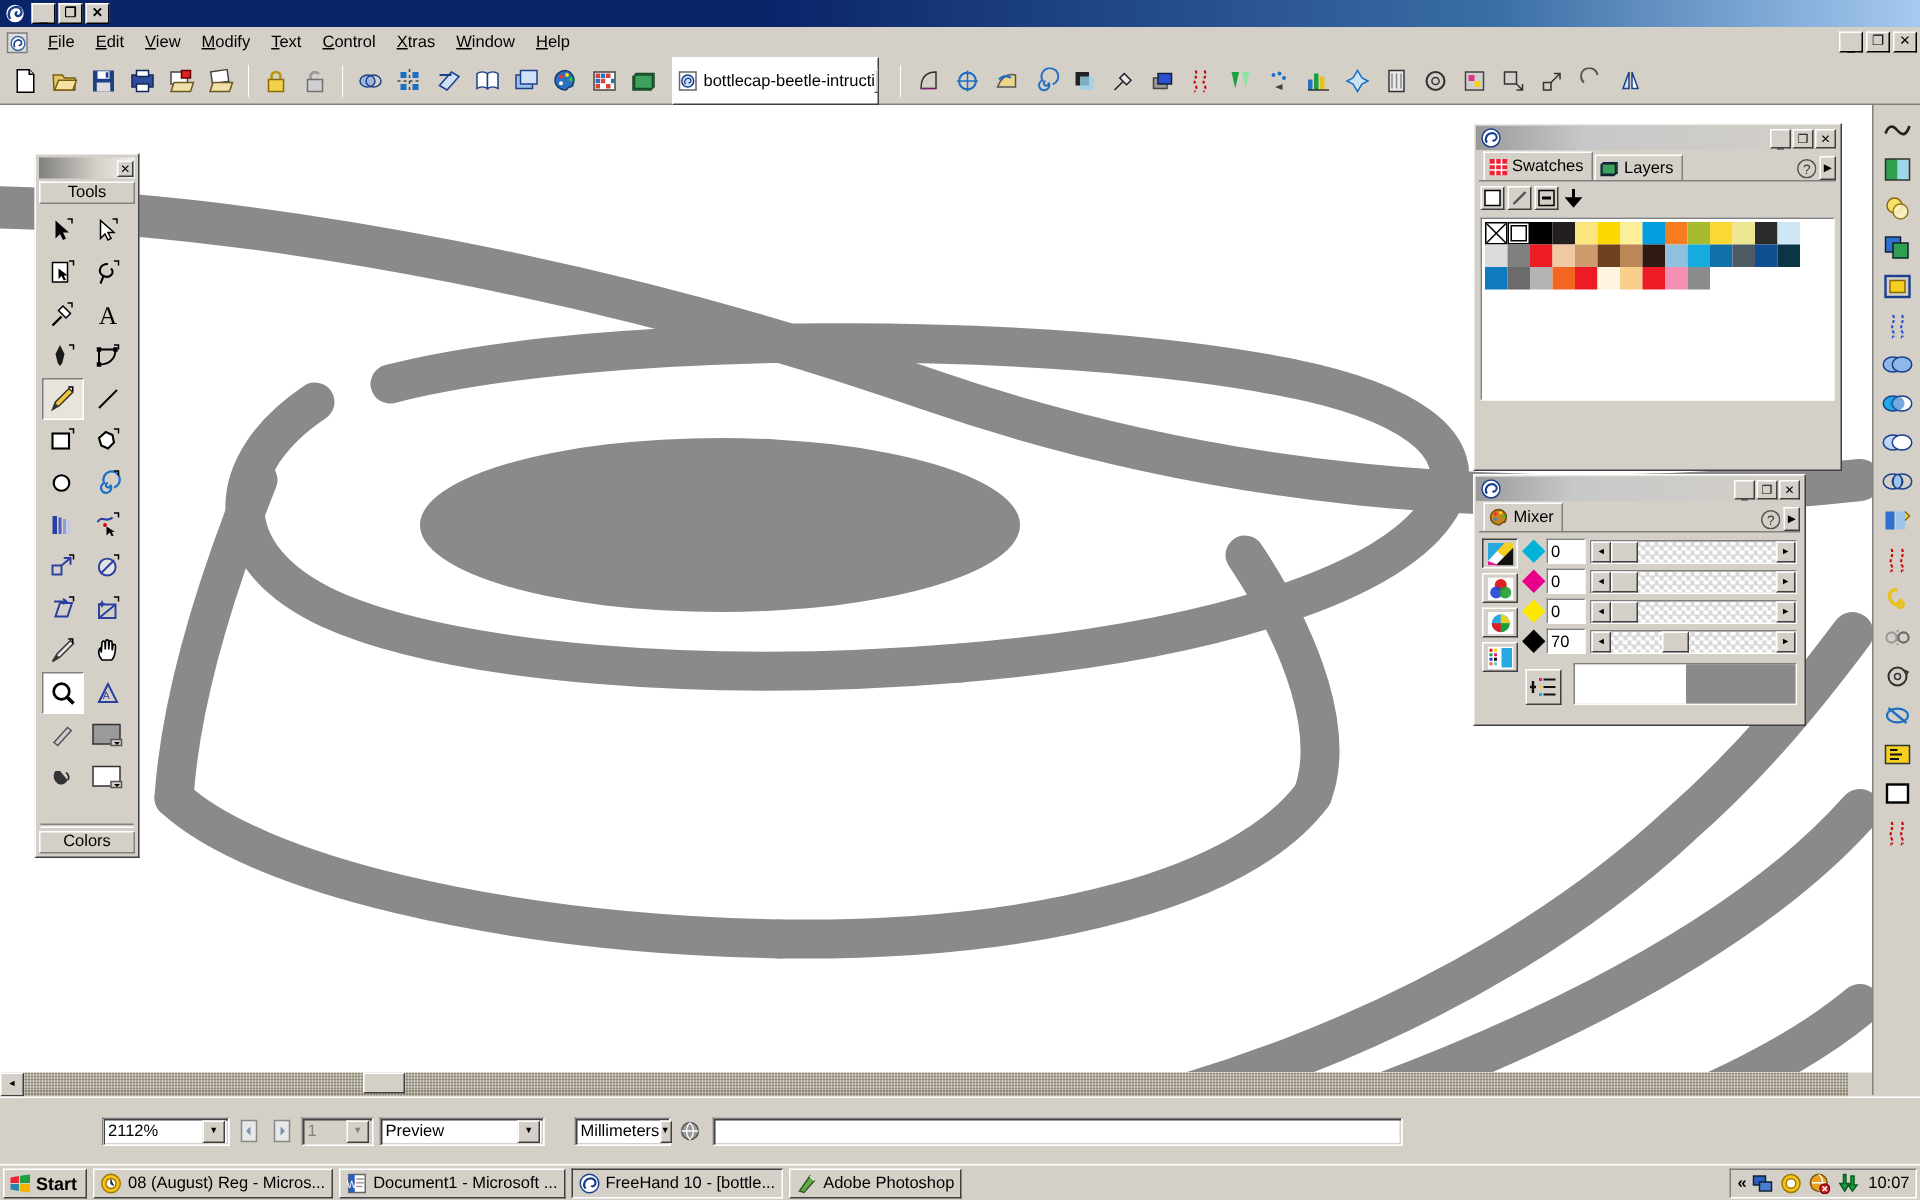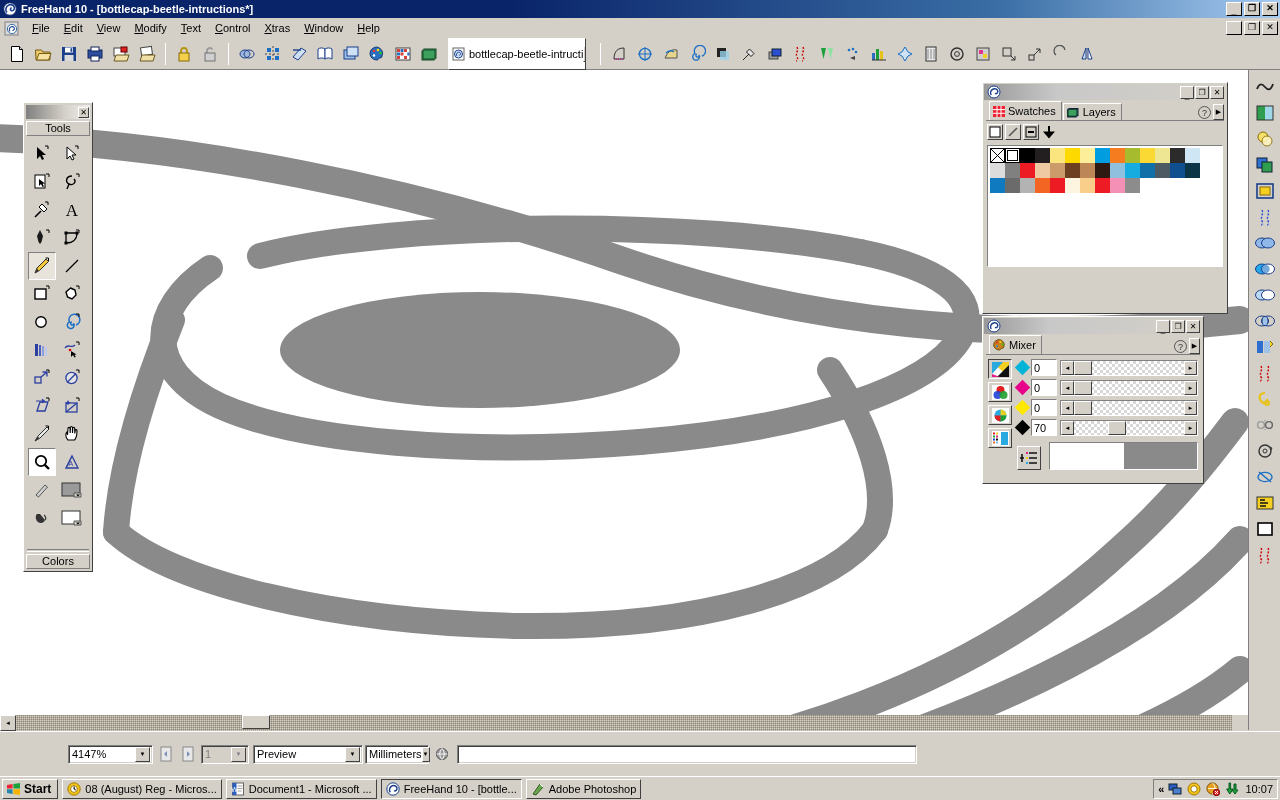--- a/index.html
+++ b/index.html
@@ -187,21 +187,20 @@
 </head>
 <body>
 
 <div id="app-title">
   <span class="tb-icon">
     <svg width="14" height="14" viewBox="0 0 14 14">
       <circle cx="7" cy="7" r="6.3" fill="#ffffff" stroke="#0a246a" stroke-width="1"></circle>
       <path d="M4 10.5 C2 8.5 2.6 4.3 6 3 C9 1.9 11.4 3.7 11.4 6 C11.4 8.2 9.3 9.3 8 8.3 C7 7.5 7.4 6 8.6 5.9" fill="none" stroke="#1b3f8b" stroke-width="1.6"></path>
     </svg>
   </span>
-  <span class="tb-text">FreeHand 10 - [bottlecap-beetle-intructions*]</span>
   <span class="winbtns">
     <span class="winbtn mn">
         <span>_</span>
       </span>
     <span class="winbtn">
         <span>❐</span>
       </span>
     <span class="winbtn">
         <span>✕</span>
       </span>
@@ -1133,21 +1132,21 @@
           <div id="mix-new" style="flex: 1 1 0%; background: rgb(255, 255, 255);"></div>
           <div id="mix-cur" style="flex: 1 1 0%; background: rgb(138, 138, 138);"></div>
         </div>
       </div>
     </div>
   </div>
 </div>
 
 <div id="statusbar">
   <div class="sb-field sunken2" style="width:85px">
-    <span>4147%</span>
+    <span>2112%</span>
     <span class="sb-dd">
         <span>▼</span>
       </span>
   </div>
   <span class="sb-iconbtn">
     <svg width="14" height="16" viewBox="0 0 14 16">
         <rect x="2" y="1" width="10" height="14" fill="#e8e8e8" stroke="#888"></rect>
         <path d="M8 5 L5 8 L8 11z" fill="#7a90b8"></path>
       </svg>
   </span>
@@ -1162,21 +1161,21 @@
     <span class="sb-dd">
         <span>▼</span>
       </span>
   </div>
   <div class="sb-field sunken2" style="width:110px;margin-left:4px">
     <span>Preview</span>
     <span class="sb-dd">
         <span>▼</span>
       </span>
   </div>
-  <div class="sb-field sunken2" style="width:64px;margin-left:2px">
+  <div class="sb-field sunken2" style="width:64px;margin-left:20px">
     <span>Millimeters</span>
     <span class="sb-dd">
         <span>▼</span>
       </span>
   </div>
   <span class="sb-iconbtn">
     <svg width="14" height="14" viewBox="0 0 14 14">
         <circle cx="7" cy="7" r="5.6" fill="#9a9a9a" stroke="#555"></circle>
         <path d="M1.4 7h11.2M7 1.4 A8 8 0 017 12.6 A8 8 0 017 1.4" fill="none" stroke="#fff" stroke-width=".9"></path>
       </svg>

